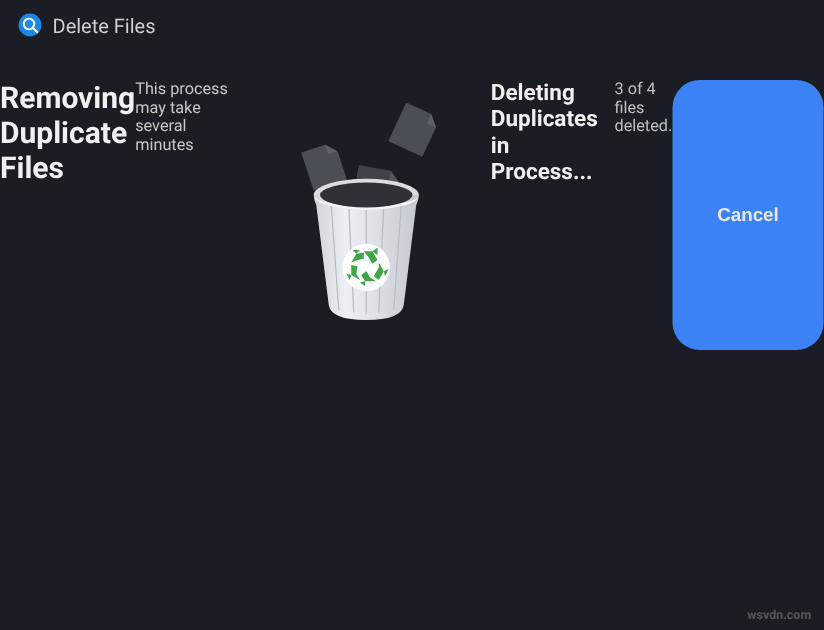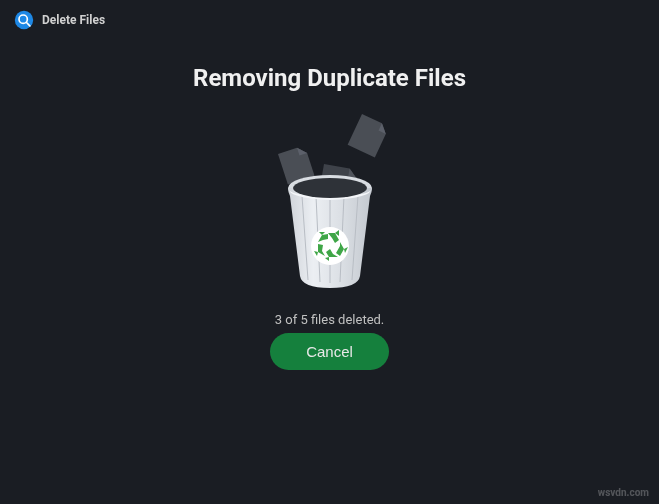--- a/index.html
+++ b/index.html
@@ -27,28 +27,27 @@
       height: 20px;
       display: flex;
       align-items: center;
       justify-content: center;
     }
     .app-icon svg {
       width: 20px;
       height: 20px;
     }
     .header-title {
-      font-size: 12px;
+      font-size: 16px;
       color: #d0d0d0;
-      font-weight: 700;
+      font-weight: 400;
     }
     .main-content {
       display: flex;
-      flex-direction: column;
-      align-items: center;
+      flex-direction: row;
       padding-top: 24px;
     }
     .title {
       font-size: 24px;
       font-weight: 700;
       color: #f0f0f0;
       margin-bottom: 4px;
     }
     .subtitle {
       font-size: 13px;
@@ -71,25 +70,25 @@
       font-size: 13px;
       color: #c0c0c0;
       margin-bottom: 6px;
     }
     .status-path {
       font-size: 12px;
       color: #a0a0a0;
       margin-bottom: 20px;
     }
     .cancel-button {
-      background: #15803d;
+      background: #3b82f6;
       border: none;
       color: #e8e8e8;
       font-size: 15px;
-      font-weight: 400;
+      font-weight: 700;
       padding: 10px 36px;
       border-radius: 22px;
       cursor: pointer;
     }
     .watermark {
       position: absolute;
       bottom: 6px;
       right: 10px;
       font-size: 10px;
       color: rgba(255,255,255,0.25);
@@ -105,20 +104,21 @@
       <circle cx="12" cy="12" r="11" fill="#1e88e5"></circle>
       <circle cx="11" cy="11" r="5" fill="none" stroke="#fff" stroke-width="2"></circle>
       <line x1="15" y1="15" x2="19" y2="19" stroke="#fff" stroke-width="2" stroke-linecap="round"></line>
     </svg>
   </span>
   <span class="header-title">Delete Files</span>
 </div>
 
 <div class="main-content">
   <div class="title">Removing Duplicate Files</div>
+  <div class="subtitle">This process may take several minutes</div>
 
   <div class="illustration">
     <svg viewBox="0 0 200 200" width="200" height="200">
 
       <g transform="translate(132,18) rotate(25)">
         <path d="M0 0 L22 0 L30 8 L30 34 L0 34 Z" fill="#4a4e55"></path>
         <path d="M22 0 L30 8 L22 8 Z" fill="#5c606a"></path>
       </g>
 
       <g transform="translate(48,58) rotate(-18)">
@@ -165,18 +165,19 @@
         <linearGradient id="binGrad" x1="0%" y1="0%" x2="100%" y2="0%">
           <stop offset="0%" stop-color="#cfd3d9"></stop>
           <stop offset="30%" stop-color="#eceff3"></stop>
           <stop offset="60%" stop-color="#dde1e6"></stop>
           <stop offset="100%" stop-color="#c3c8cf"></stop>
         </linearGradient>
       </defs>
     </svg>
   </div>
 
-  <div class="status-count">3 of 5 files deleted.</div>
+  <div class="status-title">Deleting Duplicates in Process...</div>
+  <div class="status-count">3 of 4 files deleted.</div>
 
   <button class="cancel-button">Cancel</button>
 </div>
 
 <div class="watermark">wsvdn.com</div>
 
 </body></html>

